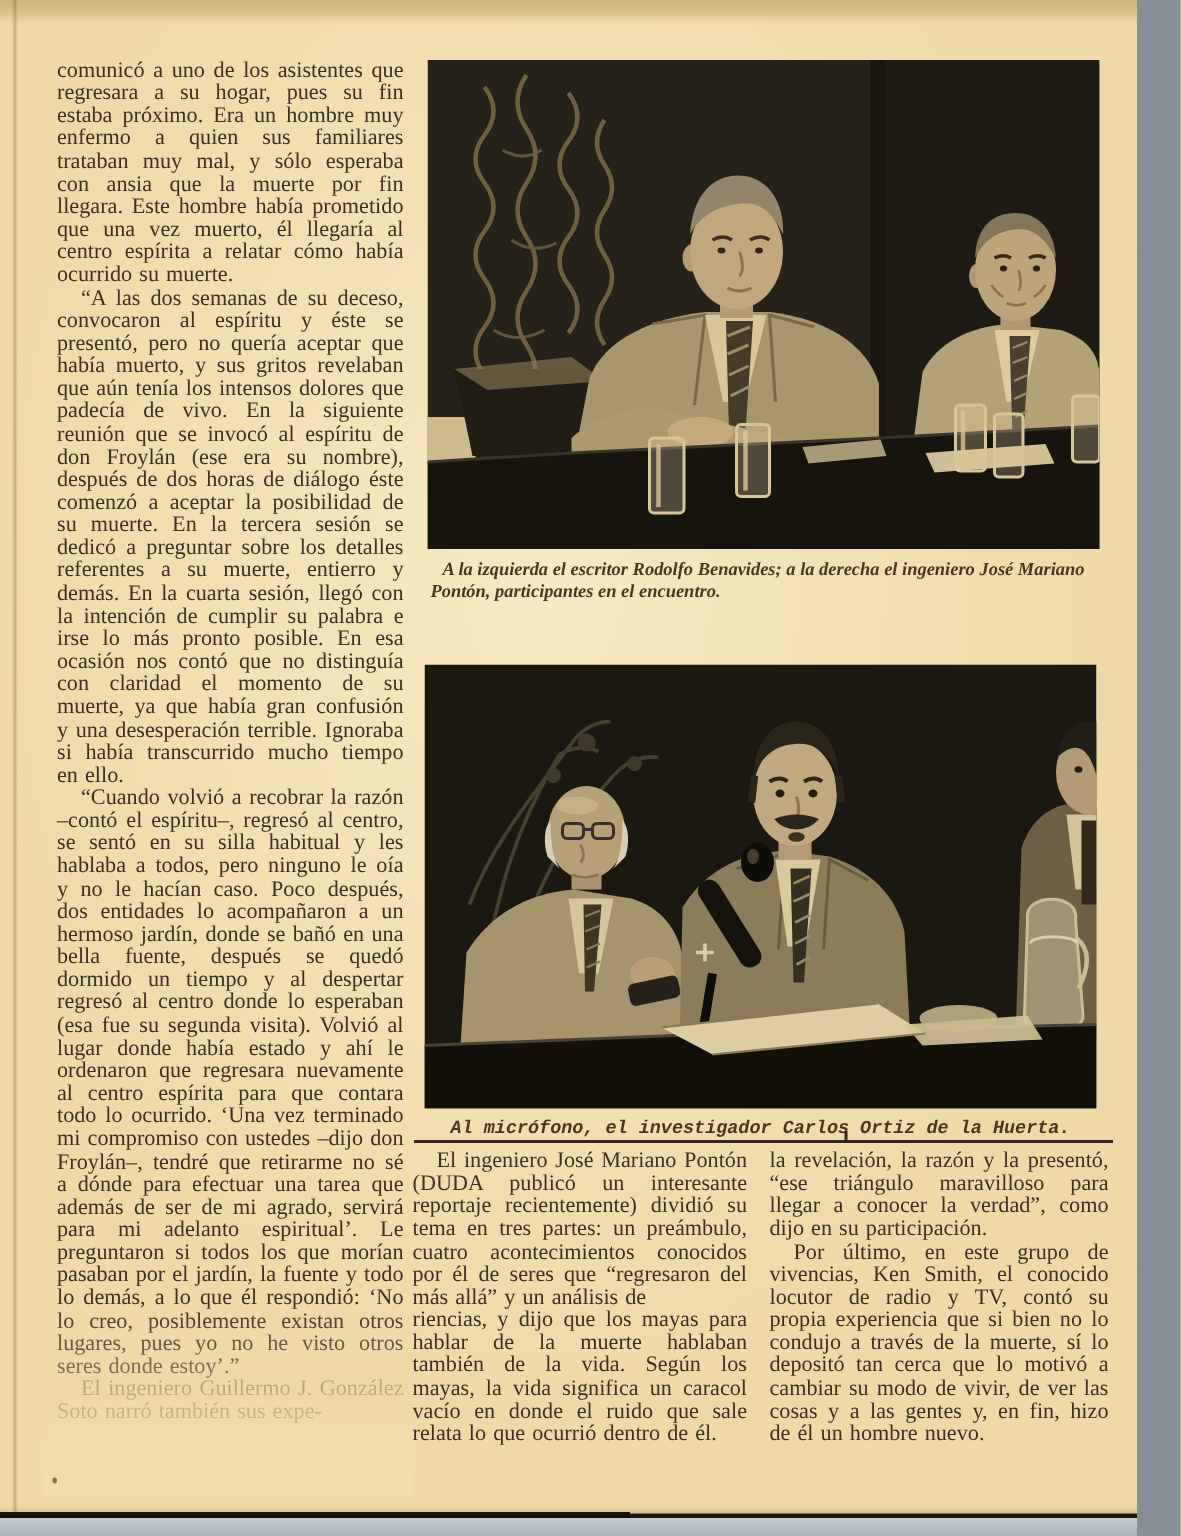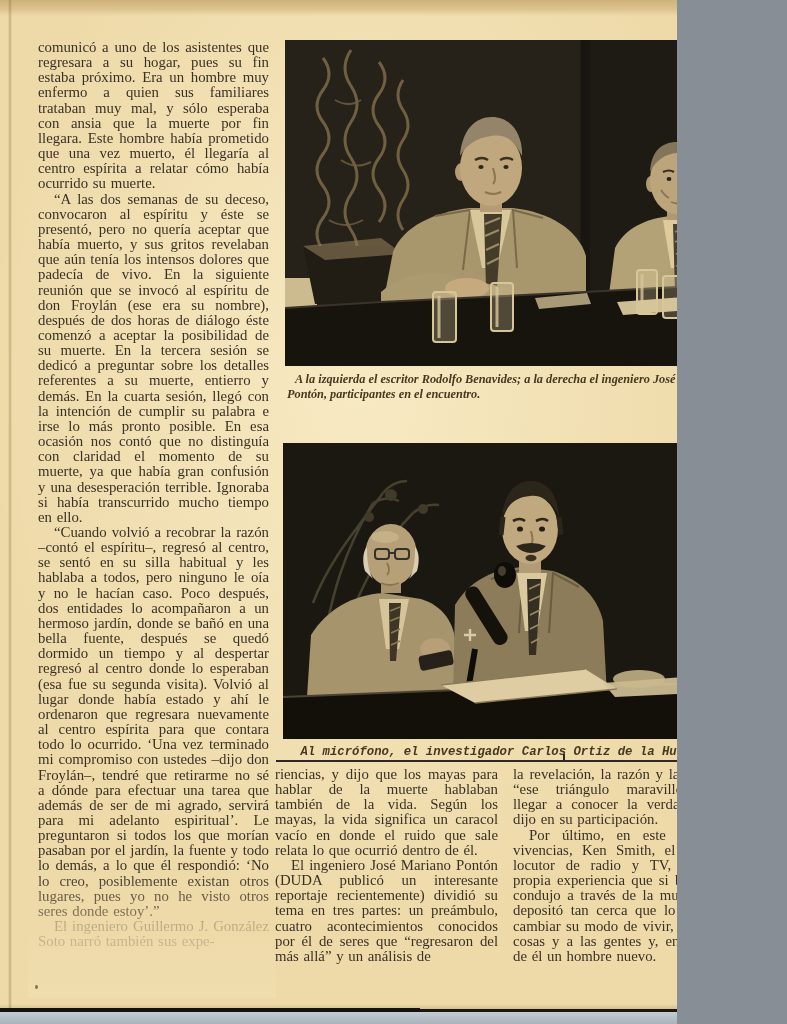--- a/index.html
+++ b/index.html
@@ -1,17 +1,17 @@
 <!DOCTYPE html>
 <html lang="es"><head>
 <meta charset="utf-8">
 <style>
   html,body{margin:0;padding:0;}
   body{font-family:"Liberation Serif", serif; background:#888e95;}
-  .scan{position:relative;width:677px;height:1024px;overflow:hidden;background:#e5e5e5;}
+  .scan{position:relative;width:758px;height:1024px;overflow:hidden;background:#e5e5e5;}
   .paper{position:absolute;left:0;top:0;width:787px;height:1011px;background:#eedaa9;}
   .paper::before{content:"";position:absolute;inset:0;pointer-events:none;
     background:radial-gradient(ellipse at 46% 38%, rgba(255,246,216,0.55) 0%, rgba(255,246,216,0) 62%);}
   .top-band{position:absolute;left:0;top:0;width:787px;height:16px;
     background:linear-gradient(180deg,#cfb27c 0%,#dcc28c 55%,rgba(238,218,169,0) 100%);}
   .left-crease{position:absolute;left:8px;top:0;width:4px;height:1011px;
     background:linear-gradient(90deg,rgba(120,92,48,0.0),rgba(120,92,48,0.35) 50%,rgba(120,92,48,0));}
   .right-shade{position:absolute;right:0;top:0;width:30px;height:1011px;
     background:linear-gradient(270deg,rgba(150,118,62,0.30),rgba(150,118,62,0));}
   .bottom-edge{position:absolute;left:0;top:1004px;width:787px;height:7px;
@@ -219,22 +219,22 @@
           <path d="M158,242 L302,226 M192,260 L334,246" stroke="#8a7a58" stroke-width="1.4"></path>
           <ellipse cx="356" cy="236" rx="26" ry="9" fill="#c9b88c" opacity="0.85"></ellipse>
         </g>
       </svg>
     </figure>
     <div class="caption caption2">Al micrófono, el investigador Carlos Ortiz de la Huerta.</div>
 
     <div class="divider"></div>
 
     <div class="textcol col-b1">
+        <p class="para indent"><span>El ingeniero José Mariano Pontón (DUDA publicó un interesante reportaje recientemente) dividió su tema en tres partes: un preámbulo, cuatro acontecimientos conocidos por él de seres que “regresaron del más allá” y un análisis de</span></p>
         <p class="para"><span>riencias, y dijo que los mayas para hablar de la muerte hablaban también de la vida. Según los mayas, la vida significa un caracol vacío en donde el ruido que sale relata lo que ocurrió dentro de él.</span></p>
-        <p class="para indent"><span>El ingeniero José Mariano Pontón (DUDA publicó un interesante reportaje recientemente) dividió su tema en tres partes: un preámbulo, cuatro acontecimientos conocidos por él de seres que “regresaron del más allá” y un análisis de</span></p>
       </div>
     <div class="textcol col-b2">
         <p class="para"><span>la </span><span class="it">revelación</span><span>, </span><span class="it">la razón</span><span> y la </span><span class="it">presentó</span><span>, “ese triángulo maravilloso para llegar a conocer la verdad”, como dijo en su participación.</span></p>
         <p class="para indent"><span>Por último, en este grupo de vivencias, Ken Smith, el conocido locutor de radio y TV, contó su propia experiencia que si bien no lo condujo a través de la muerte, sí lo depositó tan cerca que lo motivó a cambiar su modo de vivir, de ver las cosas y a las gentes y, en fin, hizo de él un hombre nuevo.</span></p>
       </div>
 
     <div class="ink-dot"></div>
     <div class="bottom-edge"></div>
   </div>
 

